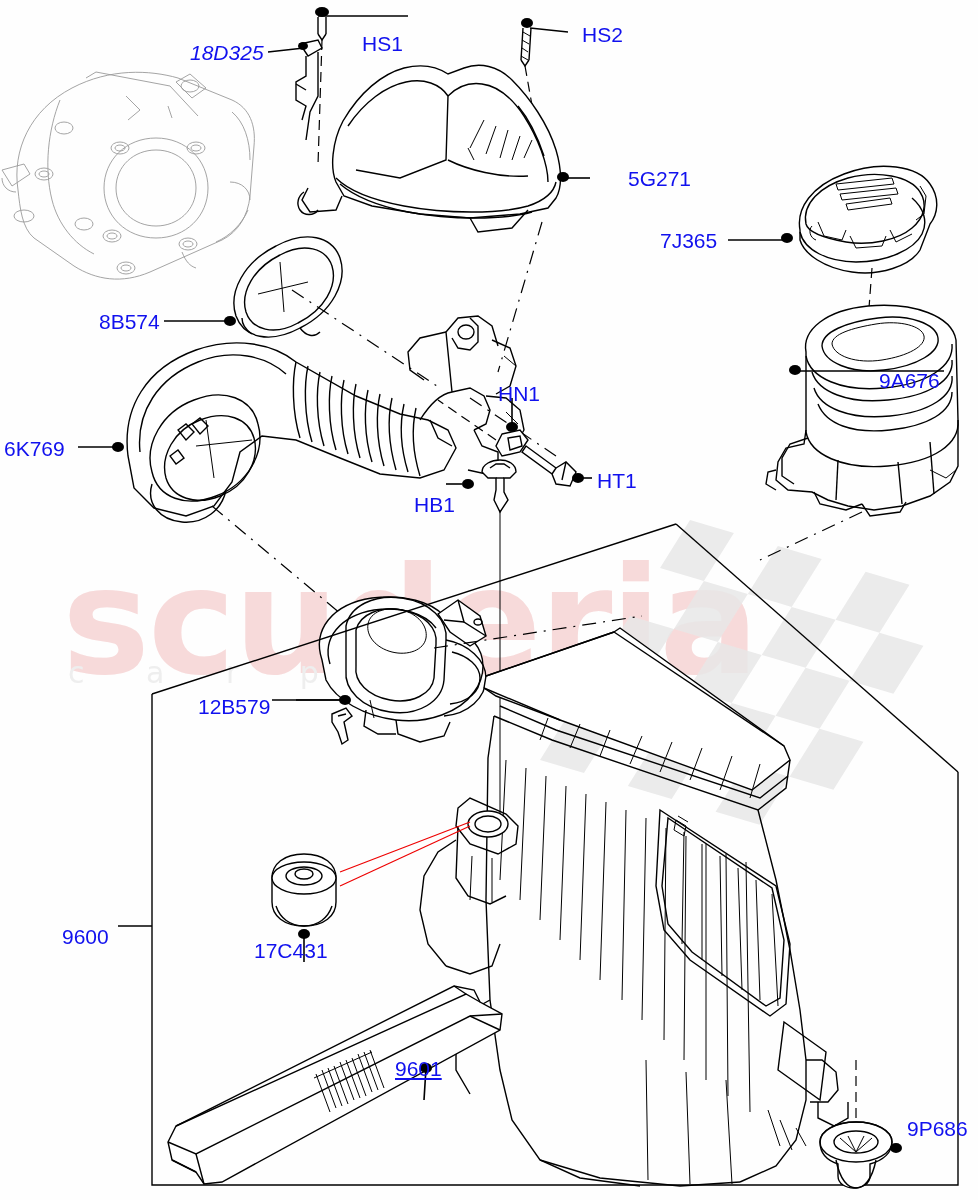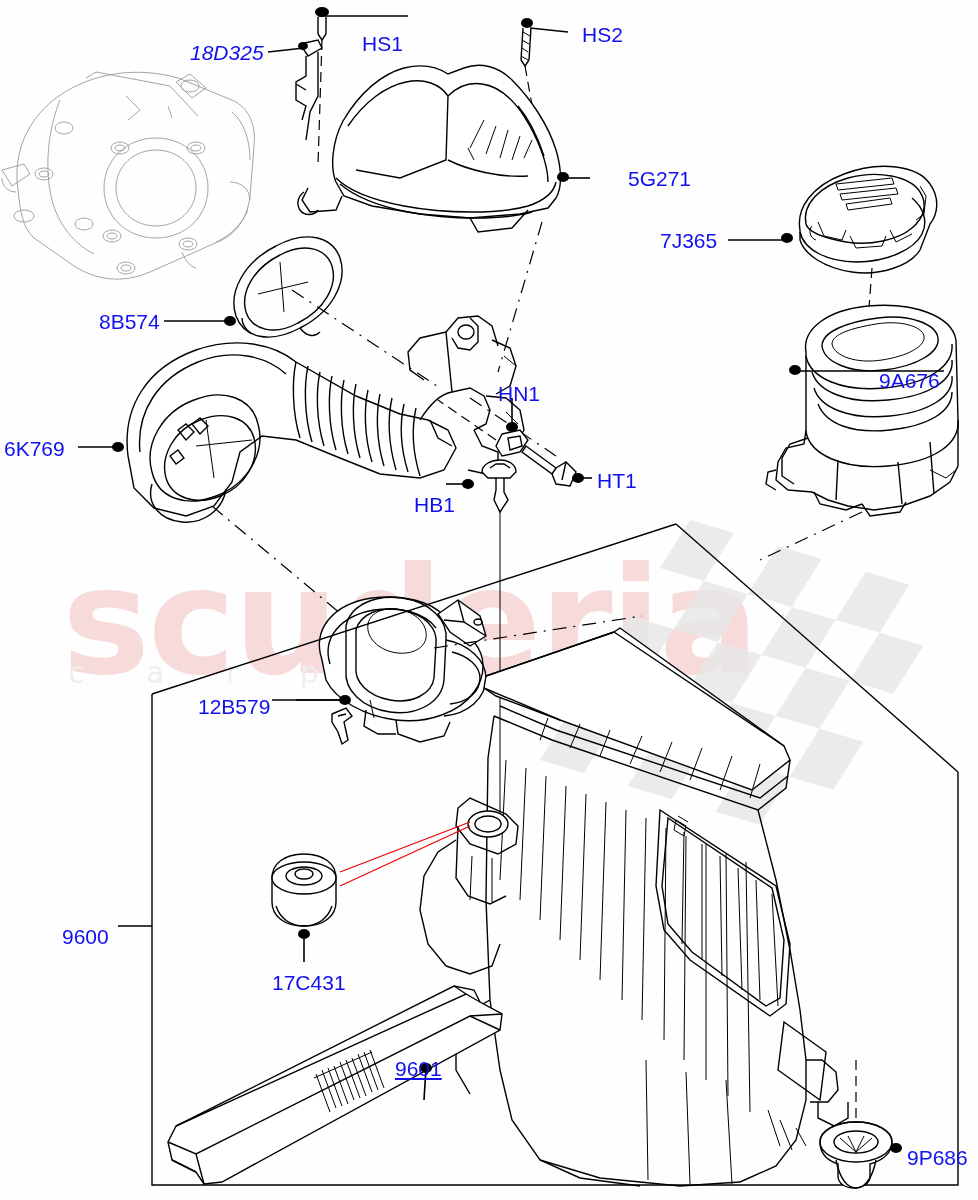--- a/index.html
+++ b/index.html
@@ -461,17 +461,17 @@
   <div class="lbl" style="left:596px; top:168px;margin-left:32px;">5G271</div>
   <div class="lbl" style="left:660px; top:230px;">7J365</div>
   <div class="lbl" style="left:93px;  top:311px;margin-left:6px;">8B574</div>
   <div class="lbl" style="left:879px; top:370px;">9A676</div>
   <div class="lbl" style="left:498px; top:383px;">HN1</div>
   <div class="lbl" style="left:4px;   top:438px;">6K769</div>
   <div class="lbl" style="left:597px; top:470px;">HT1</div>
   <div class="lbl" style="left:398px; top:494px;margin-left:16px;">HB1</div>
   <div class="lbl" style="left:198px; top:696px;">12B579</div>
   <div class="lbl" style="left:62px;  top:926px;">9600</div>
-  <div class="lbl" style="left:272px; top:940px;margin-top:32px;">17C431</div>
+  <div class="lbl" style="left:254px; top:940px;">17C431</div>
   <div class="lbl" style="left:395px; top:1058px;text-decoration:underline;">9601</div>
-  <div class="lbl" style="left:907px; top:1147px;">9P686</div>
+  <div class="lbl" style="left:907px; top:1118px;">9P686</div>
 
 </div>
 
 </body></html>

